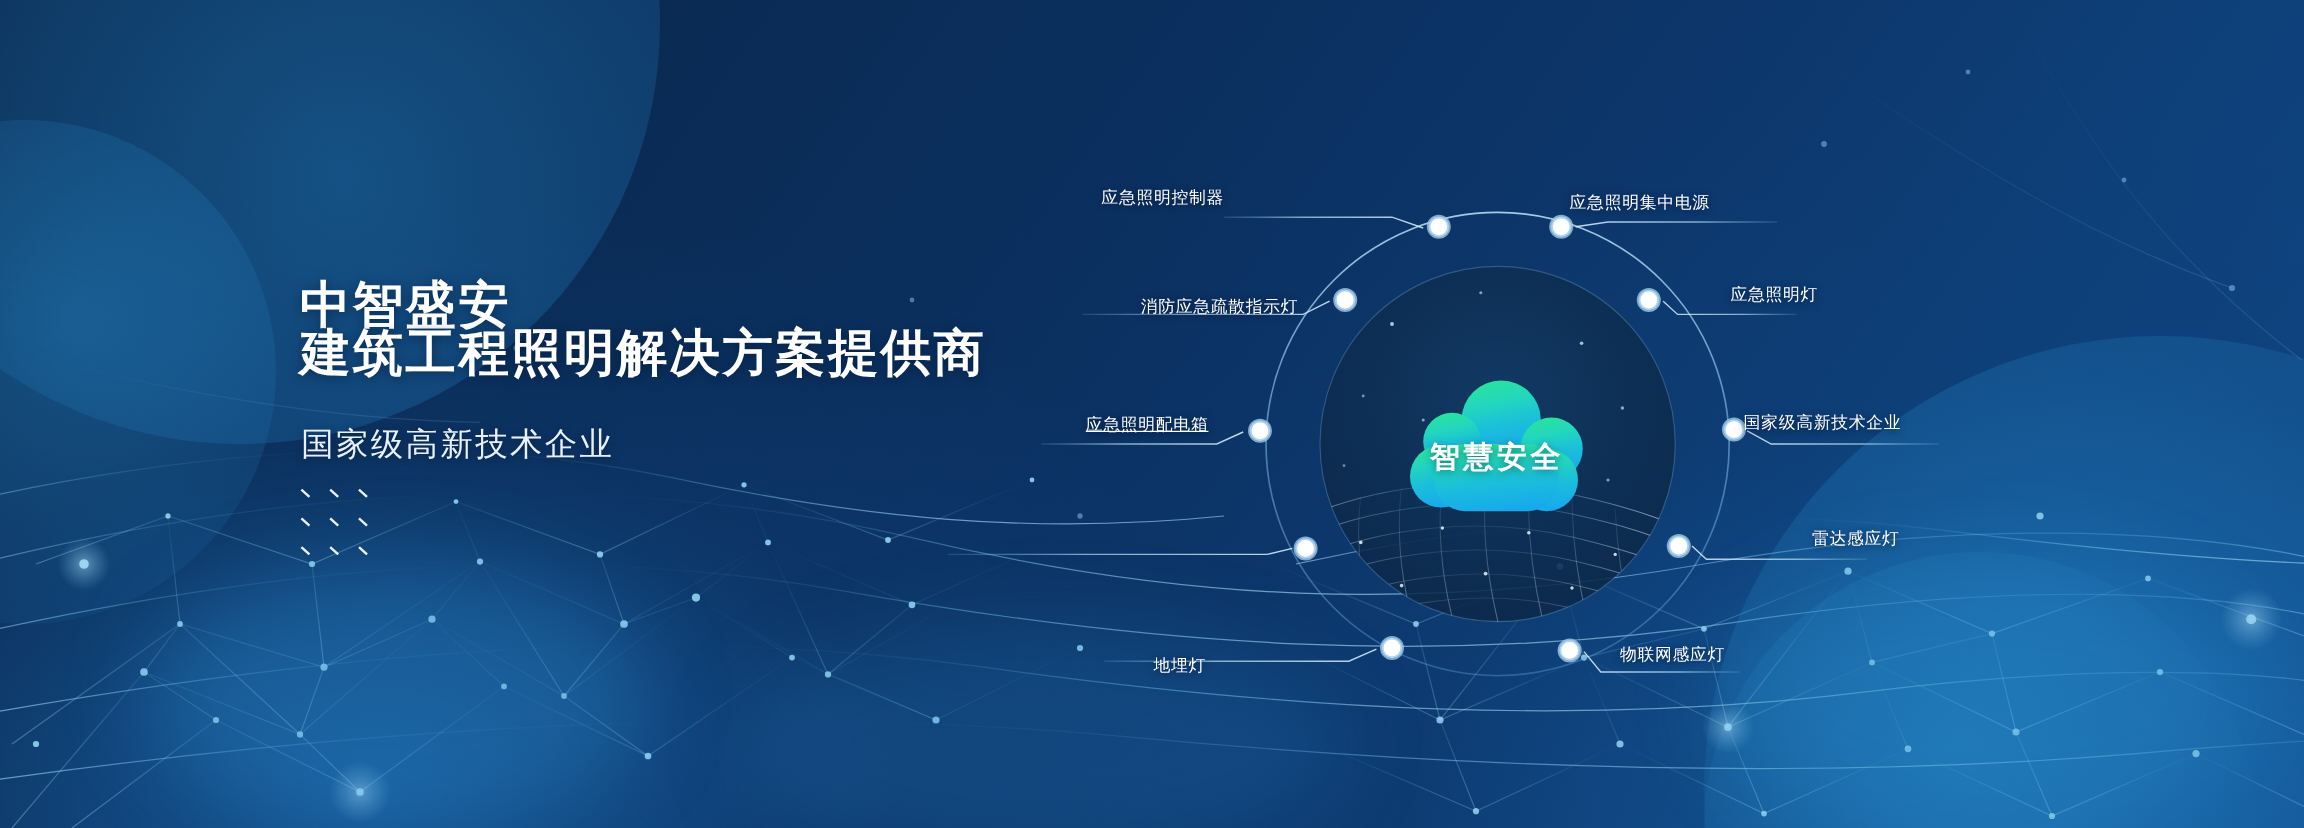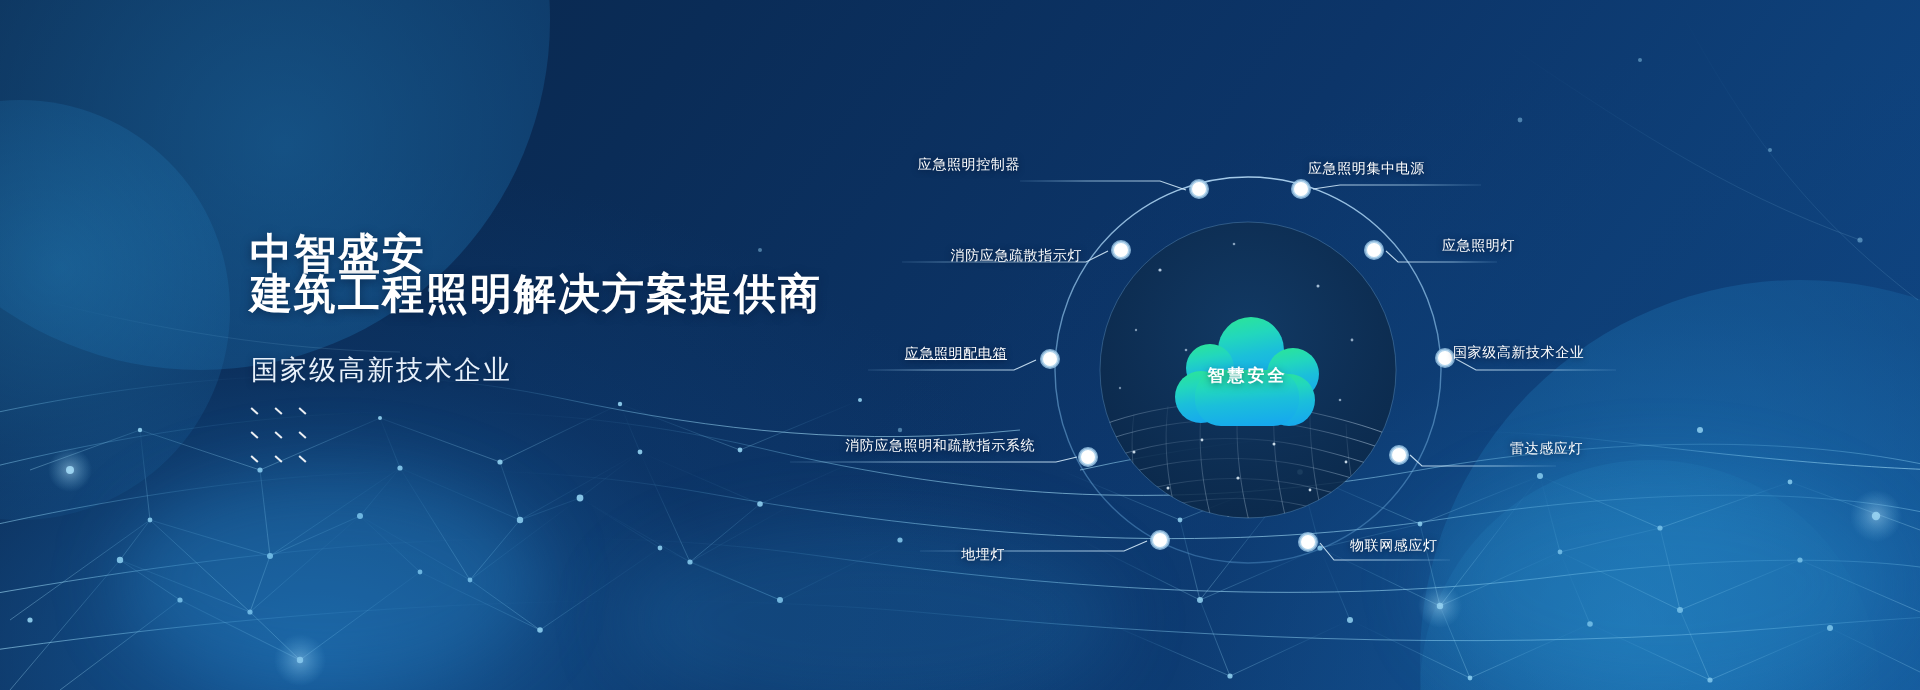--- a/index.html
+++ b/index.html
@@ -110,21 +110,21 @@
   #cloud-wrap{
     position:absolute;
     left:1155px; top:312px;
     width:185px; height:120px;
     pointer-events:auto;
   }
   #cloud-label{
     position:absolute;
     left:0; right:0; top:52px;
     text-align:center;
-    font-size:17px;
+    font-size:25px;
     font-weight:bold;
     letter-spacing:3px;
     color:#ffffff;
     text-shadow:0 2px 7px rgba(0,50,90,0.55);
   }
 </style>
 </head>
 <body>
 
 <div id="banner">
@@ -440,21 +440,20 @@
     <div class="callout r" style="left:1298px; top:160px;">应急照明集中电源</div>
 
     <div class="callout l" style="left:1082px; top:237px; transform:translateX(-100%);margin-top:10px;">消防应急疏散指示灯</div>
 
     <div class="callout r" style="left:1432px; top:237px;">应急照明灯</div>
 
     <div class="callout l" style="left:1007px; top:345px; transform:translateX(-100%);text-decoration:underline;">应急照明配电箱</div>
 
     <div class="callout r" style="left:1443px; top:344px;">国家级高新技术企业</div>
 
-    <div class="callout l" style="left:1035px; top:437px; transform:translateX(-100%);">消防应急照明和疏散指示系统</div>
 
     <div class="callout r" style="left:1500px; top:440px;">雷达感应灯</div>
 
     <div class="callout l" style="left:1005px; top:526px; transform:translateX(-100%);margin-top:20px;">地埋灯</div>
 
     <div class="callout r" style="left:1340px; top:537px;">物联网感应灯</div>
 
   </div>
 </div>
 

